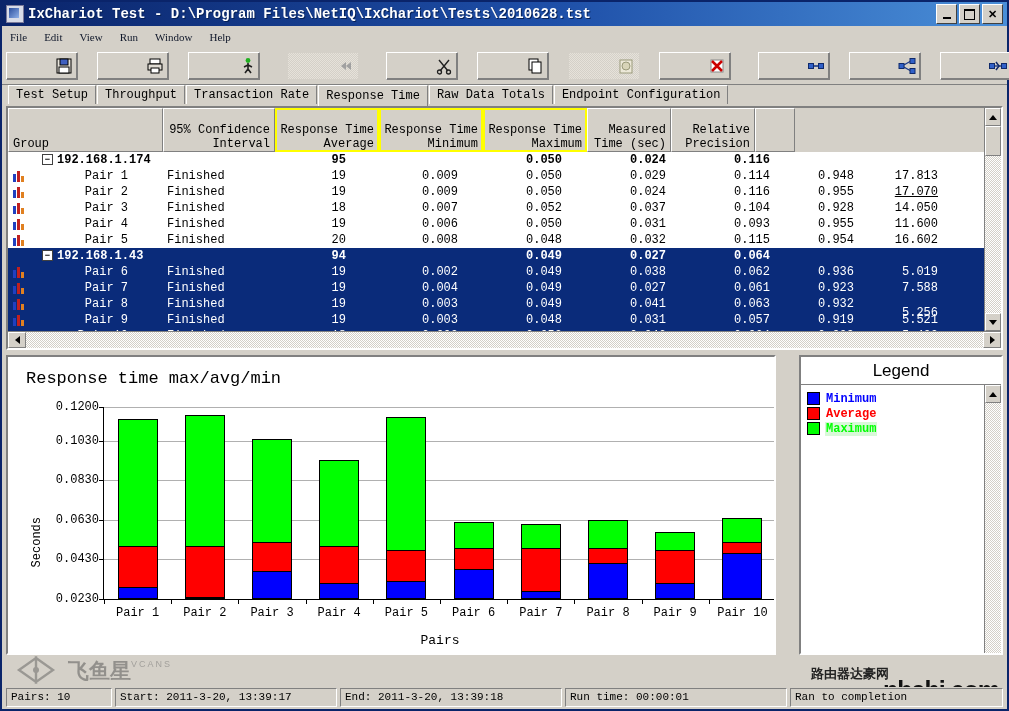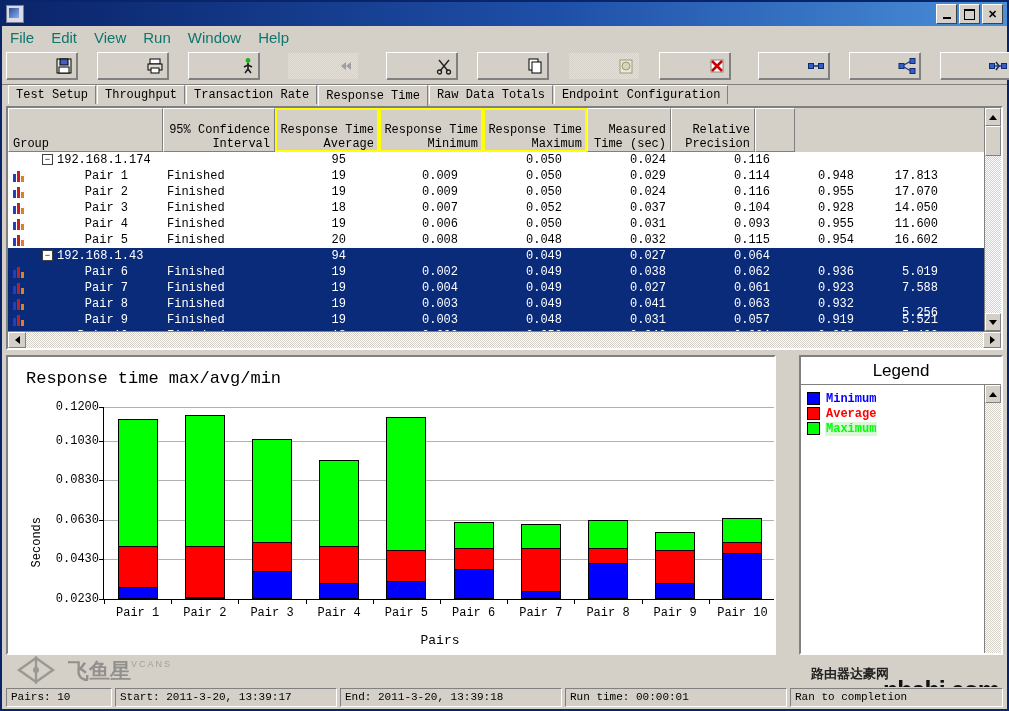--- a/index.html
+++ b/index.html
@@ -28,22 +28,22 @@
           border-right-color:#404040;border-bottom-color:#404040;
           display:flex;align-items:center;justify-content:center;
           font-size:11px;font-weight:bold;color:#000;line-height:1;
           font-family:"Liberation Sans",sans-serif;}
   .tb-btn .mn{width:8px;height:2px;background:#000;margin-top:7px;}
   .tb-btn .mx{width:9px;height:8px;border:1px solid #000;border-top-width:2px;}
 
   
   .menubar{height:22px;display:flex;align-items:center;padding-left:8px;gap:17px;
            background:#d4d0c8;}
-  .menu-item{font-size:15px;color:#0f766e;cursor:default;
-             font-family:Liberation Sans, sans-serif;}
+  .menu-item{font-size:11px;color:#0f172a;cursor:default;
+             font-family:Liberation Serif, serif;}
 
   
   .toolbar{height:34px;display:flex;align-items:center;padding:1px 4px;gap:0px;
            background:#d4d0c8;border-bottom:1px solid #808080;}
   .tbtn{width:26px;height:26px;margin-right:19px;background:#d4d0c8;
         border:1px solid #fff;border-right-color:#808080;border-bottom-color:#808080;
         box-shadow:inset -1px -1px 0 #808080;
         display:flex;align-items:center;justify-content:center;position:relative;flex:none;padding-left:44px;}
   .tbtn.txt{width:26px;font-size:9px;font-family:"Liberation Sans",sans-serif;color:#000;}
   .tbtn.pair2{width:34px;font-size:7px;line-height:8px;flex-direction:column;
@@ -83,21 +83,21 @@
   .ghead{display:flex;height:44px;background:#d4d0c8;flex:none;}
   .ghc{background:#d4d0c8;border:1px solid #fff;border-right-color:#808080;
        border-bottom-color:#808080;box-sizing:border-box;
        font-size:12px;color:#000;padding:3px 4px 0 4px;position:relative;
        display:flex;flex-direction:column;justify-content:flex-end;overflow:hidden;
        white-space:pre;line-height:14px;}
   .ghc.r{text-align:right;align-items:flex-end;}
   .ghc.hl{outline:2px solid #ffff00;outline-offset:-2px;z-index:3;}
   .gbody{flex:1;overflow:hidden;background:#fff;}
   .grow{display:flex;height:16px;align-items:center;font-size:12px;color:#000;}
-  .grow.grp{font-weight:normal;}
+  .grow.grp{font-weight:bold;}
   .grow.sel{background:#0a2b7a;color:#fff;}
   .gc{box-sizing:border-box;padding:0 4px;white-space:pre;overflow:hidden;flex:none;}
   .gc.r{text-align:right;}
   .rowicon{width:20px;flex:none;display:flex;align-items:center;justify-content:center;}
   .bookicon{width:11px;height:11px;position:relative;}
   .bookicon i{position:absolute;bottom:0;width:3px;display:block;}
   .expander{width:9px;height:9px;border:1px solid #404040;background:#fff;
             display:inline-flex;align-items:center;justify-content:center;
             font-size:9px;line-height:7px;color:#000;margin-right:4px;vertical-align:middle;
             font-family:"Liberation Sans",sans-serif;}
@@ -174,20 +174,21 @@
   .wm-cn2{position:absolute;right:230px;bottom:6px;font-size:12px;color:#333;
           font-family:"Liberation Sans",sans-serif;}
 </style>
 </head>
 <body>
 
 <div class="app">
 
   <div class="titlebar">
     <div class="tb-icon"></div>
+    <div class="tb-title">IxChariot Test - D:\Program Files\NetIQ\IxChariot\Tests\2010628.tst</div>
     <div class="tb-btns">
       <div class="tb-btn">
           <div class="mn"></div>
         </div>
       <div class="tb-btn">
           <div class="mx"></div>
         </div>
       <div class="tb-btn">✕</div>
     </div>
   </div>
@@ -407,21 +408,21 @@
             </div>
             <div class="grow">
               <div class="gc" style="width: 155px; display: flex; align-items: center; padding: 0px;"><div class="rowicon"><div class="bookicon"><i style="background: rgb(32, 64, 192); left: 0px; height: 8px;"></i><i style="background: rgb(192, 32, 32); left: 4px; height: 11px;"></i><i style="background: rgb(224, 128, 32); left: 8px; height: 6px;"></i></div></div><span style="width: 100px; text-align: right; display: inline-block; padding-right: 6px;">Pair 2</span></div>
               <div class="gc" style="width: 75px;">Finished</div>
               <div class="gc r" style="width: 112px;">19</div>
               <div class="gc r" style="width: 112px;">0.009</div>
               <div class="gc r" style="width: 104px;">0.050</div>
               <div class="gc r" style="width: 104px;">0.024</div>
               <div class="gc r" style="width: 104px;">0.116</div>
               <div class="gc r" style="width: 84px;">0.955</div>
-              <div class="gc r" style="width: 84px;">17.070</div>
+              <div class="gc r" style="width: 84px; text-decoration: underline;">17.070</div>
               <div class="gc" style="width: 40px;"></div>
             </div>
             <div class="grow">
               <div class="gc" style="width: 155px; display: flex; align-items: center; padding: 0px;"><div class="rowicon"><div class="bookicon"><i style="background: rgb(32, 64, 192); left: 0px; height: 8px;"></i><i style="background: rgb(192, 32, 32); left: 4px; height: 11px;"></i><i style="background: rgb(224, 128, 32); left: 8px; height: 6px;"></i></div></div><span style="width: 100px; text-align: right; display: inline-block; padding-right: 6px;">Pair 3</span></div>
               <div class="gc" style="width: 75px;">Finished</div>
               <div class="gc r" style="width: 112px;">18</div>
               <div class="gc r" style="width: 112px;">0.007</div>
               <div class="gc r" style="width: 104px;">0.052</div>
               <div class="gc r" style="width: 104px;">0.037</div>
               <div class="gc r" style="width: 104px;">0.104</div>

